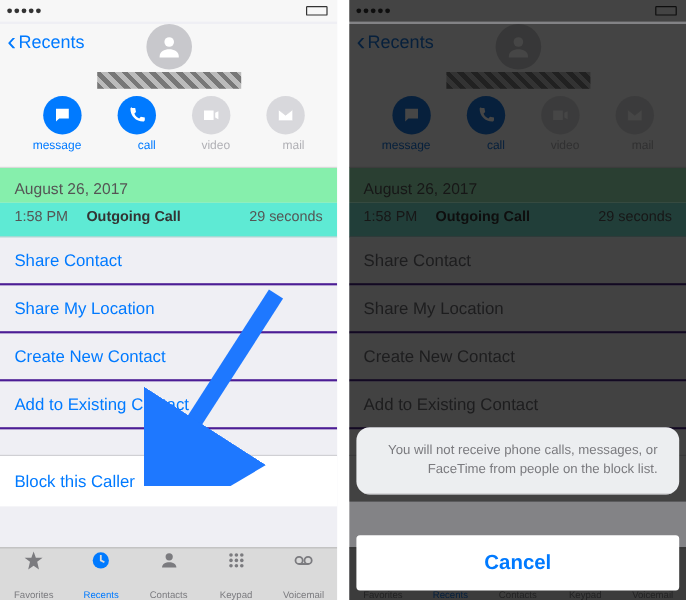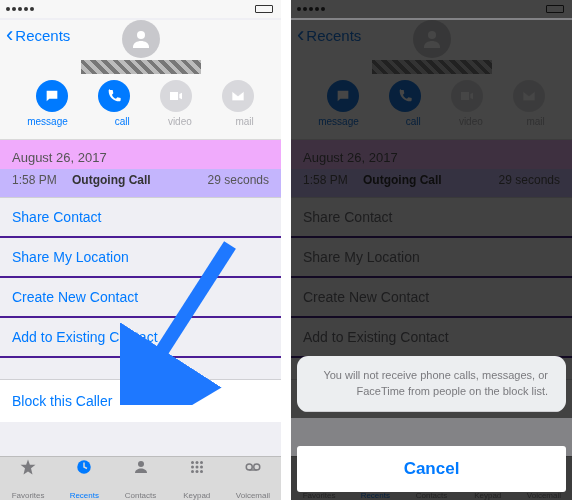--- a/index.html
+++ b/index.html
@@ -19,22 +19,22 @@
   .name-blur { margin: 2px auto 6px; width: 120px; height: 14px; background:
     repeating-linear-gradient(45deg,#777,#777 4px,#bbb 4px,#bbb 8px); filter: blur(0.3px); }
   .actions { display: flex; justify-content: center; gap: 30px; padding: 0 10px; }
   .act { display: flex; flex-direction: column; align-items: flex-end; }
   .circ { width: 32px; height: 32px; border-radius: 50%; display: flex; align-items: center; justify-content: center; }
   .circ.on { background: #007aff; }
   .circ.off { background: #d8d8dc; }
   .act .lbl { font-size: 10px; margin-top: 4px; }
   .act.on .lbl { color: #007aff; }
   .act.off .lbl { color: #b0b0b5; }
-  .datehdr { background: #f0abfc; padding: 10px 12px 4px; font-size: 13px; color: #555; }
-  .callrow { background: #c4b5fd; padding: 4px 12px 10px; font-size: 12px; color: #555; display: flex; border-bottom: 1px solid #d0d0d4; }
+  .datehdr { background: #86efac; padding: 10px 12px 4px; font-size: 13px; color: #555; }
+  .callrow { background: #5eead4; padding: 4px 12px 10px; font-size: 12px; color: #555; display: flex; border-bottom: 1px solid #d0d0d4; }
   .callrow .t { width: 60px; }
   .callrow .c { flex: 1; font-weight: 700; color: #333; }
   .link-list { }
   .link-item { background: #efeff4; border-bottom: 2px solid #4c1d95; padding: 11px 12px; font-size: 14px; color: #007aff; }
   .gap { height: 22px; background: #efeff4; border-bottom: 1px solid #d0d0d4; }
   .block-item { padding: 13px 12px; font-size: 14px; color: #007aff; background: #fff; position: relative; z-index: 5; }
   .tabbar { position: absolute; bottom: 0; left: 0; right: 0; height: 44px; background: #dadada; display: flex; border-top: 1px solid #bcbcbc; z-index: 1; }
   .tab { flex: 1; display: flex; flex-direction: column; align-items: center; justify-content: center; color: #7b7b7f; gap: 12px; }
   .tab.active { color: #007aff; }
   .tab .ic { height: 20px; display: flex; align-items: center; justify-content: center; }

